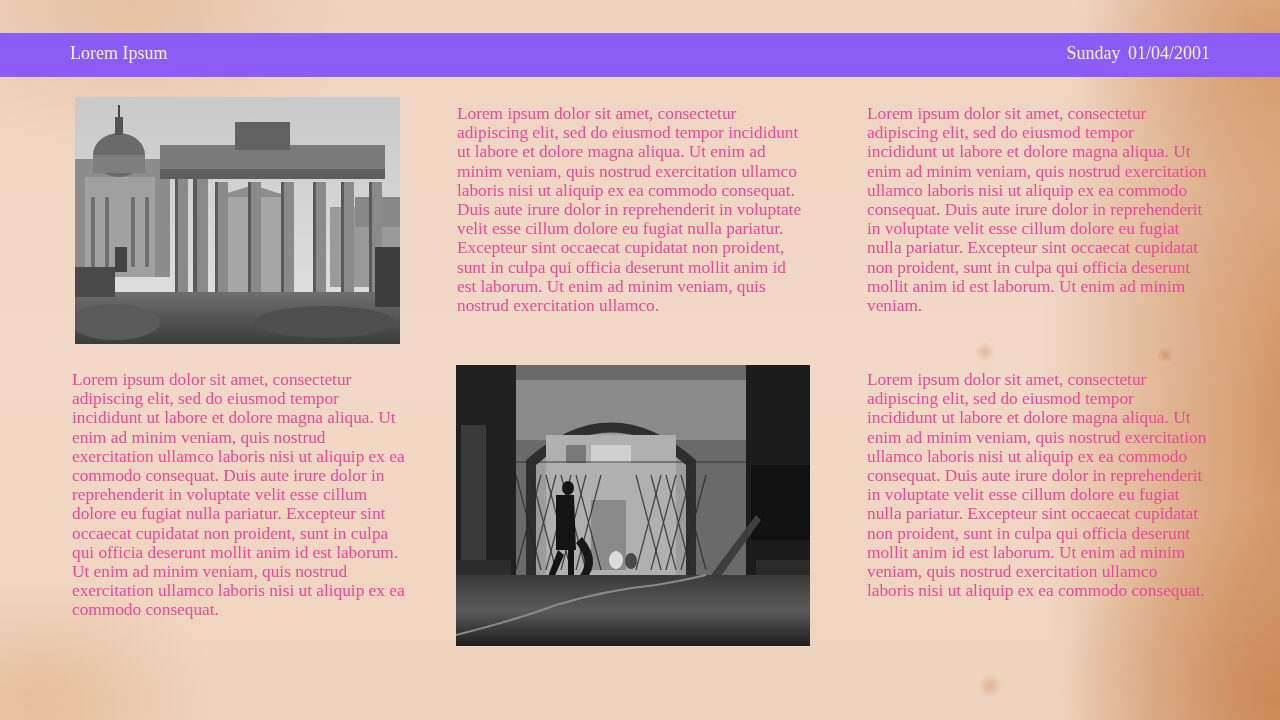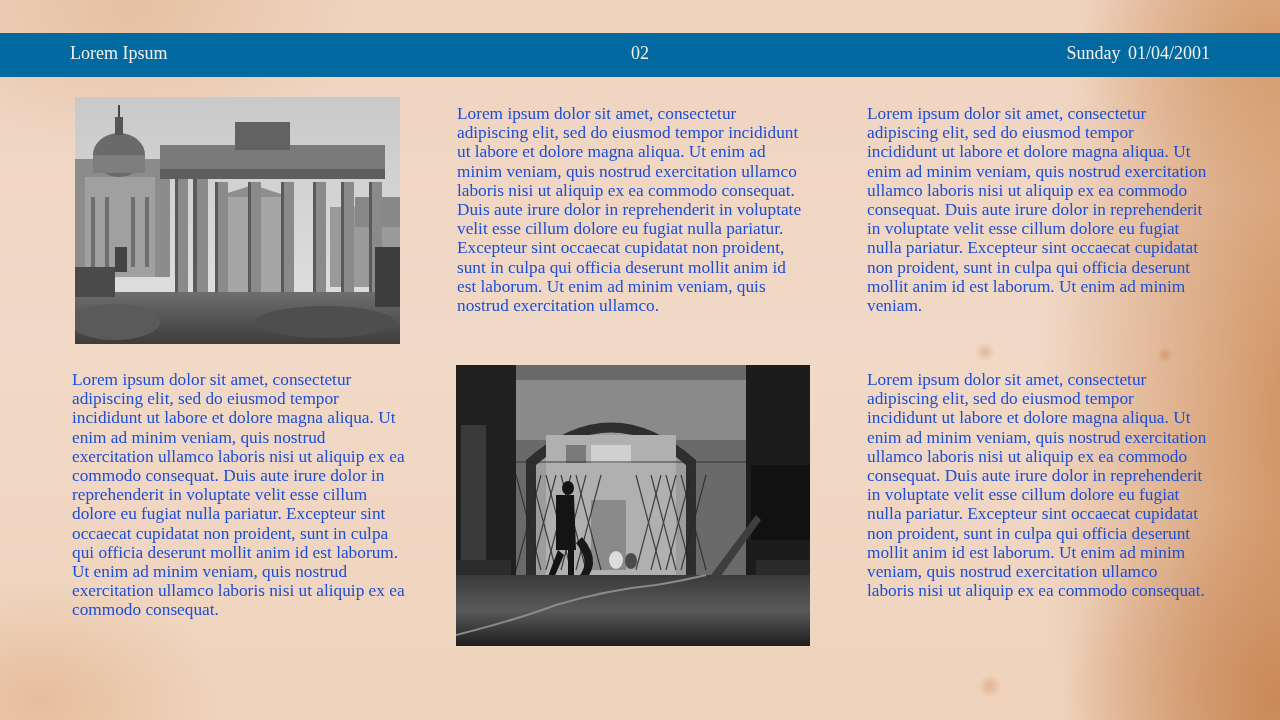--- a/index.html
+++ b/index.html
@@ -13,51 +13,50 @@
         radial-gradient(ellipse 200px 160px at 1270px 40px, rgba(200,130,70,0.45), rgba(200,130,70,0) 100%),
         radial-gradient(ellipse 180px 120px at 40px 700px, rgba(215,150,95,0.35), rgba(215,150,95,0) 100%),
         radial-gradient(ellipse 240px 140px at 130px 10px, rgba(215,155,105,0.35), rgba(215,155,105,0) 100%),
         radial-gradient(circle 8px at 1165px 355px, rgba(200,120,70,0.45), rgba(200,120,70,0) 100%),
         radial-gradient(circle 10px at 985px 352px, rgba(200,120,70,0.35), rgba(200,120,70,0) 100%),
         radial-gradient(circle 12px at 990px 686px, rgba(200,120,70,0.35), rgba(200,120,70,0) 100%),
         linear-gradient(180deg, #efd4c0 0%, #f1d9c7 50%, #efd3bc 100%);
     }
     .header {
       position: absolute; left: 0; top: 33px; width: 1280px; height: 44px;
-      background: #0369a1;
+      background: #8b5cf6;
       color: #f4f0ea; font-size: 18px;
     }
     .header .left { position: absolute; left: 70px; top: 10px; }
     .header .center { position: absolute; left: 0; width: 1280px; top: 10px; text-align: center; }
     .header .right { position: absolute; right: 70px; top: 10px; word-spacing: 3px; }
 
     .photo {
       position: absolute; overflow: hidden;
     }
     .photo svg { display: block; width: 100%; height: 100%; }
     .photo-forum { left: 75px; top: 97px; width: 325px; height: 247px; }
     .photo-alley { left: 456px; top: 365px; width: 354px; height: 281px; }
 
     .text-block {
       position: absolute;
       font-size: 17.3px; line-height: 19.2px;
-      color: #1d4ed8;
+      color: #ec4899;
       margin: 0;
     }
     .tb-1 { left: 457px; top: 104px; width: 350px; }
     .tb-2 { left: 867px; top: 104px; width: 340px; }
     .tb-3 { left: 72px;  top: 370px; width: 335px; }
     .tb-4 { left: 867px; top: 370px; width: 340px; }
   </style>
 </head>
 <body>
 
 <div class="header">
   <span class="left">Lorem Ipsum</span>
-  <span class="center">02</span>
   <span class="right">Sunday  01/04/2001</span>
 </div>
 
 <div class="photo photo-forum">
   <svg viewBox="0 0 325 247" preserveAspectRatio="none">
     <defs>
       <linearGradient id="sky1" x1="0" y1="0" x2="0" y2="1">
         <stop offset="0" stop-color="#c9c9c9"></stop>
         <stop offset="1" stop-color="#e2e2e2"></stop>
       </linearGradient>

